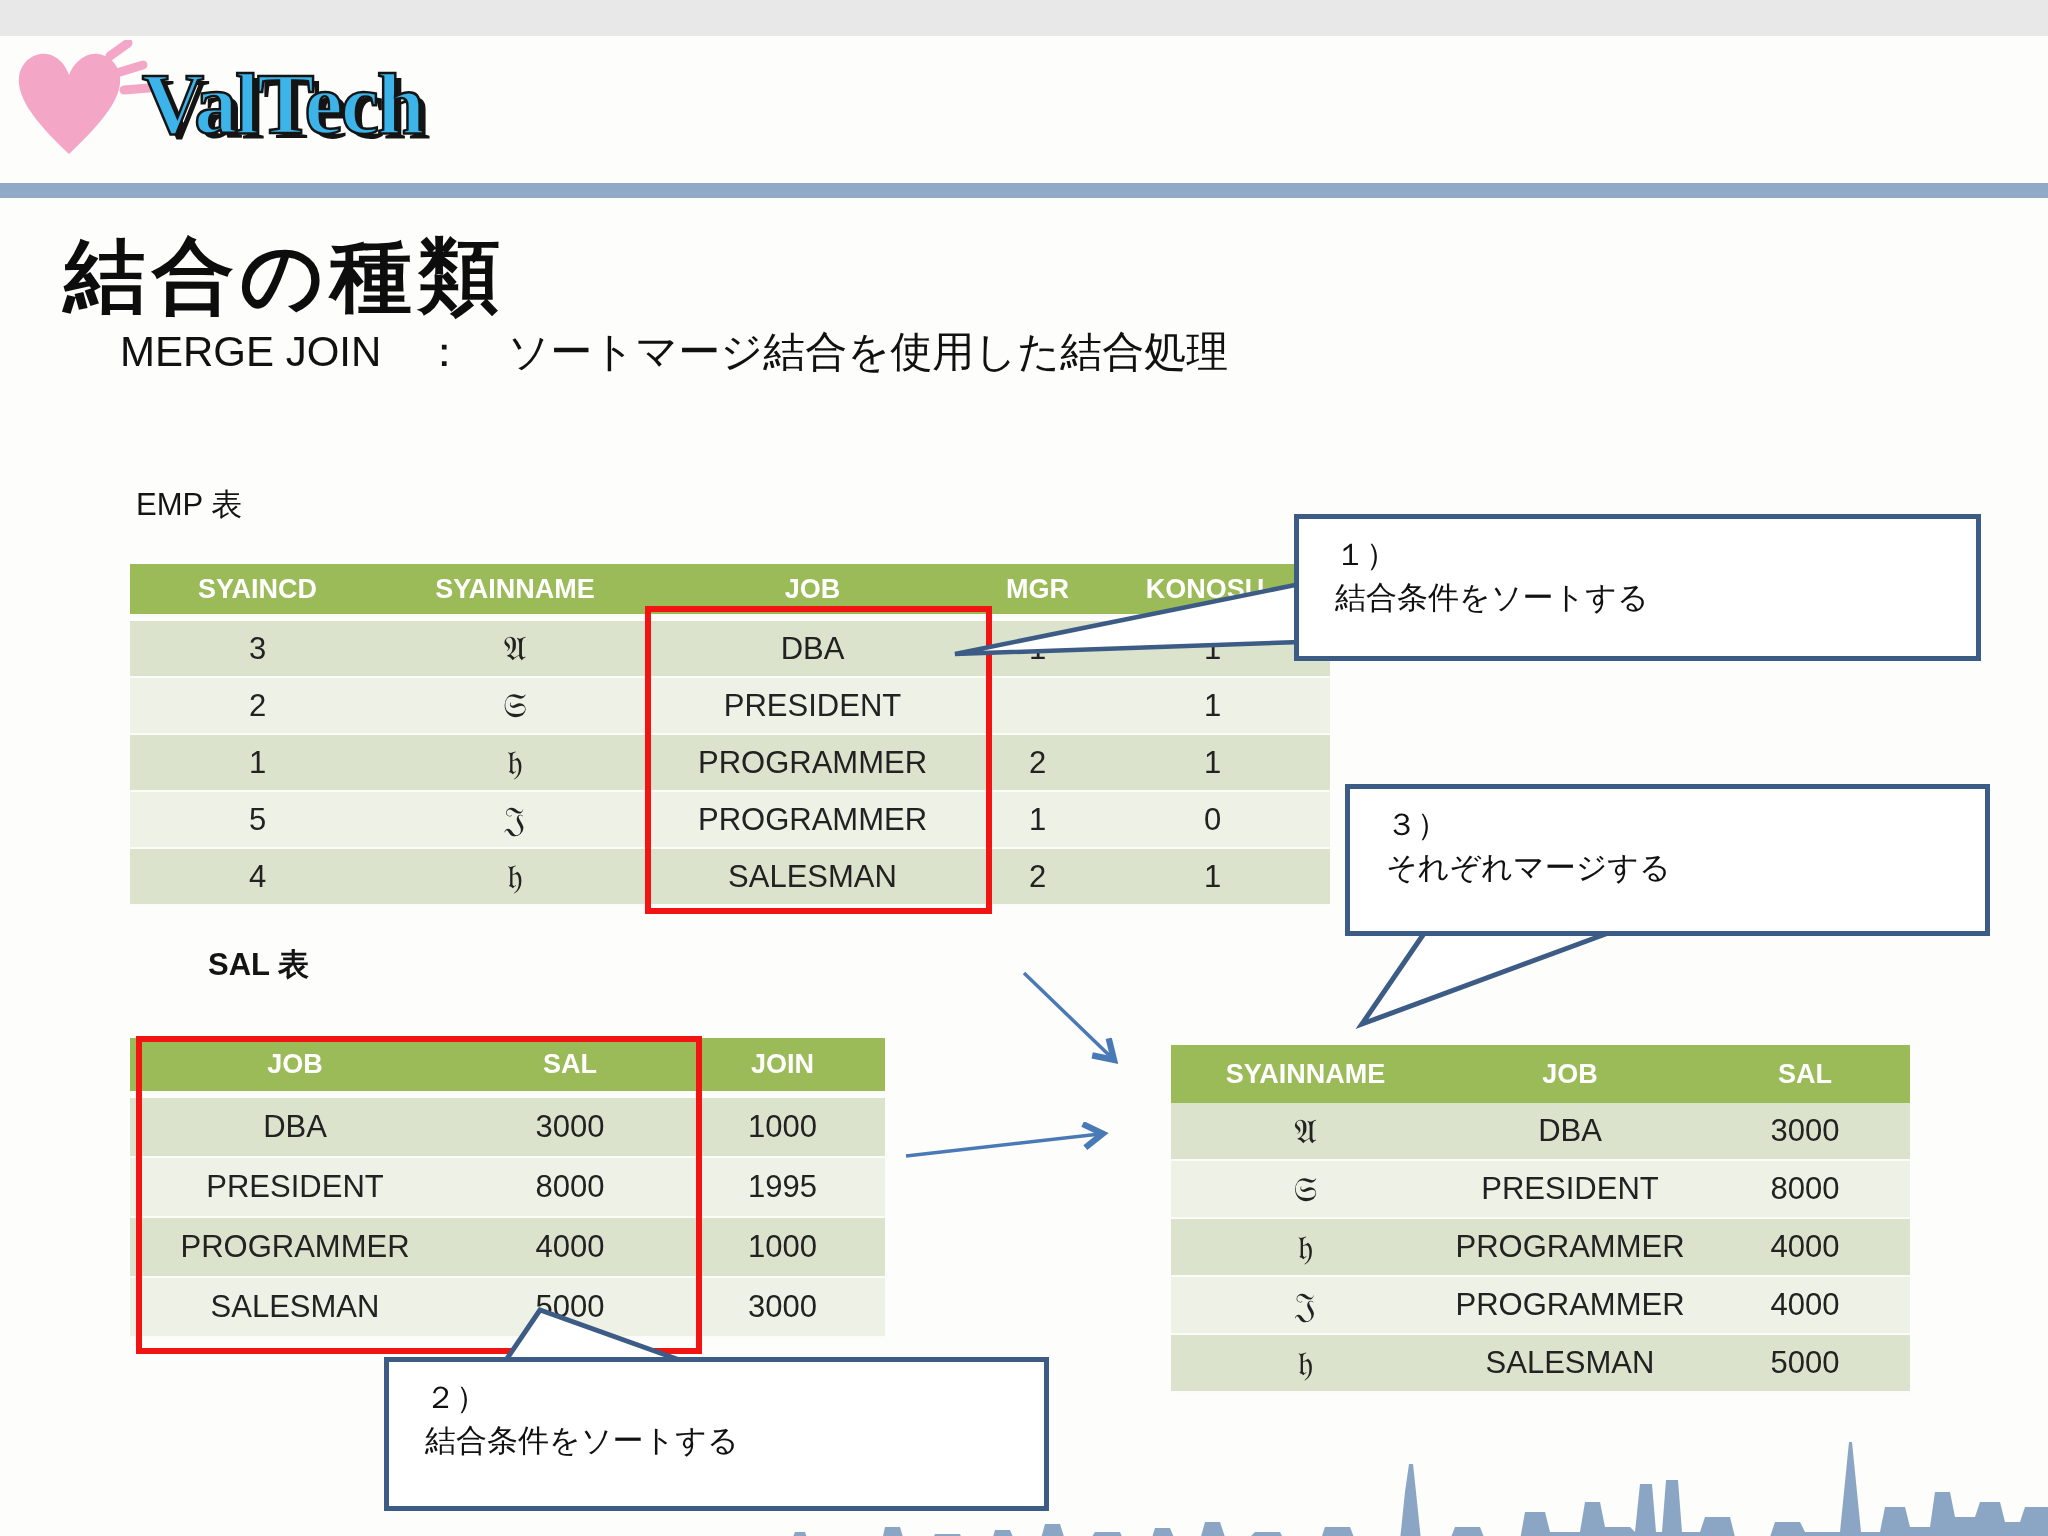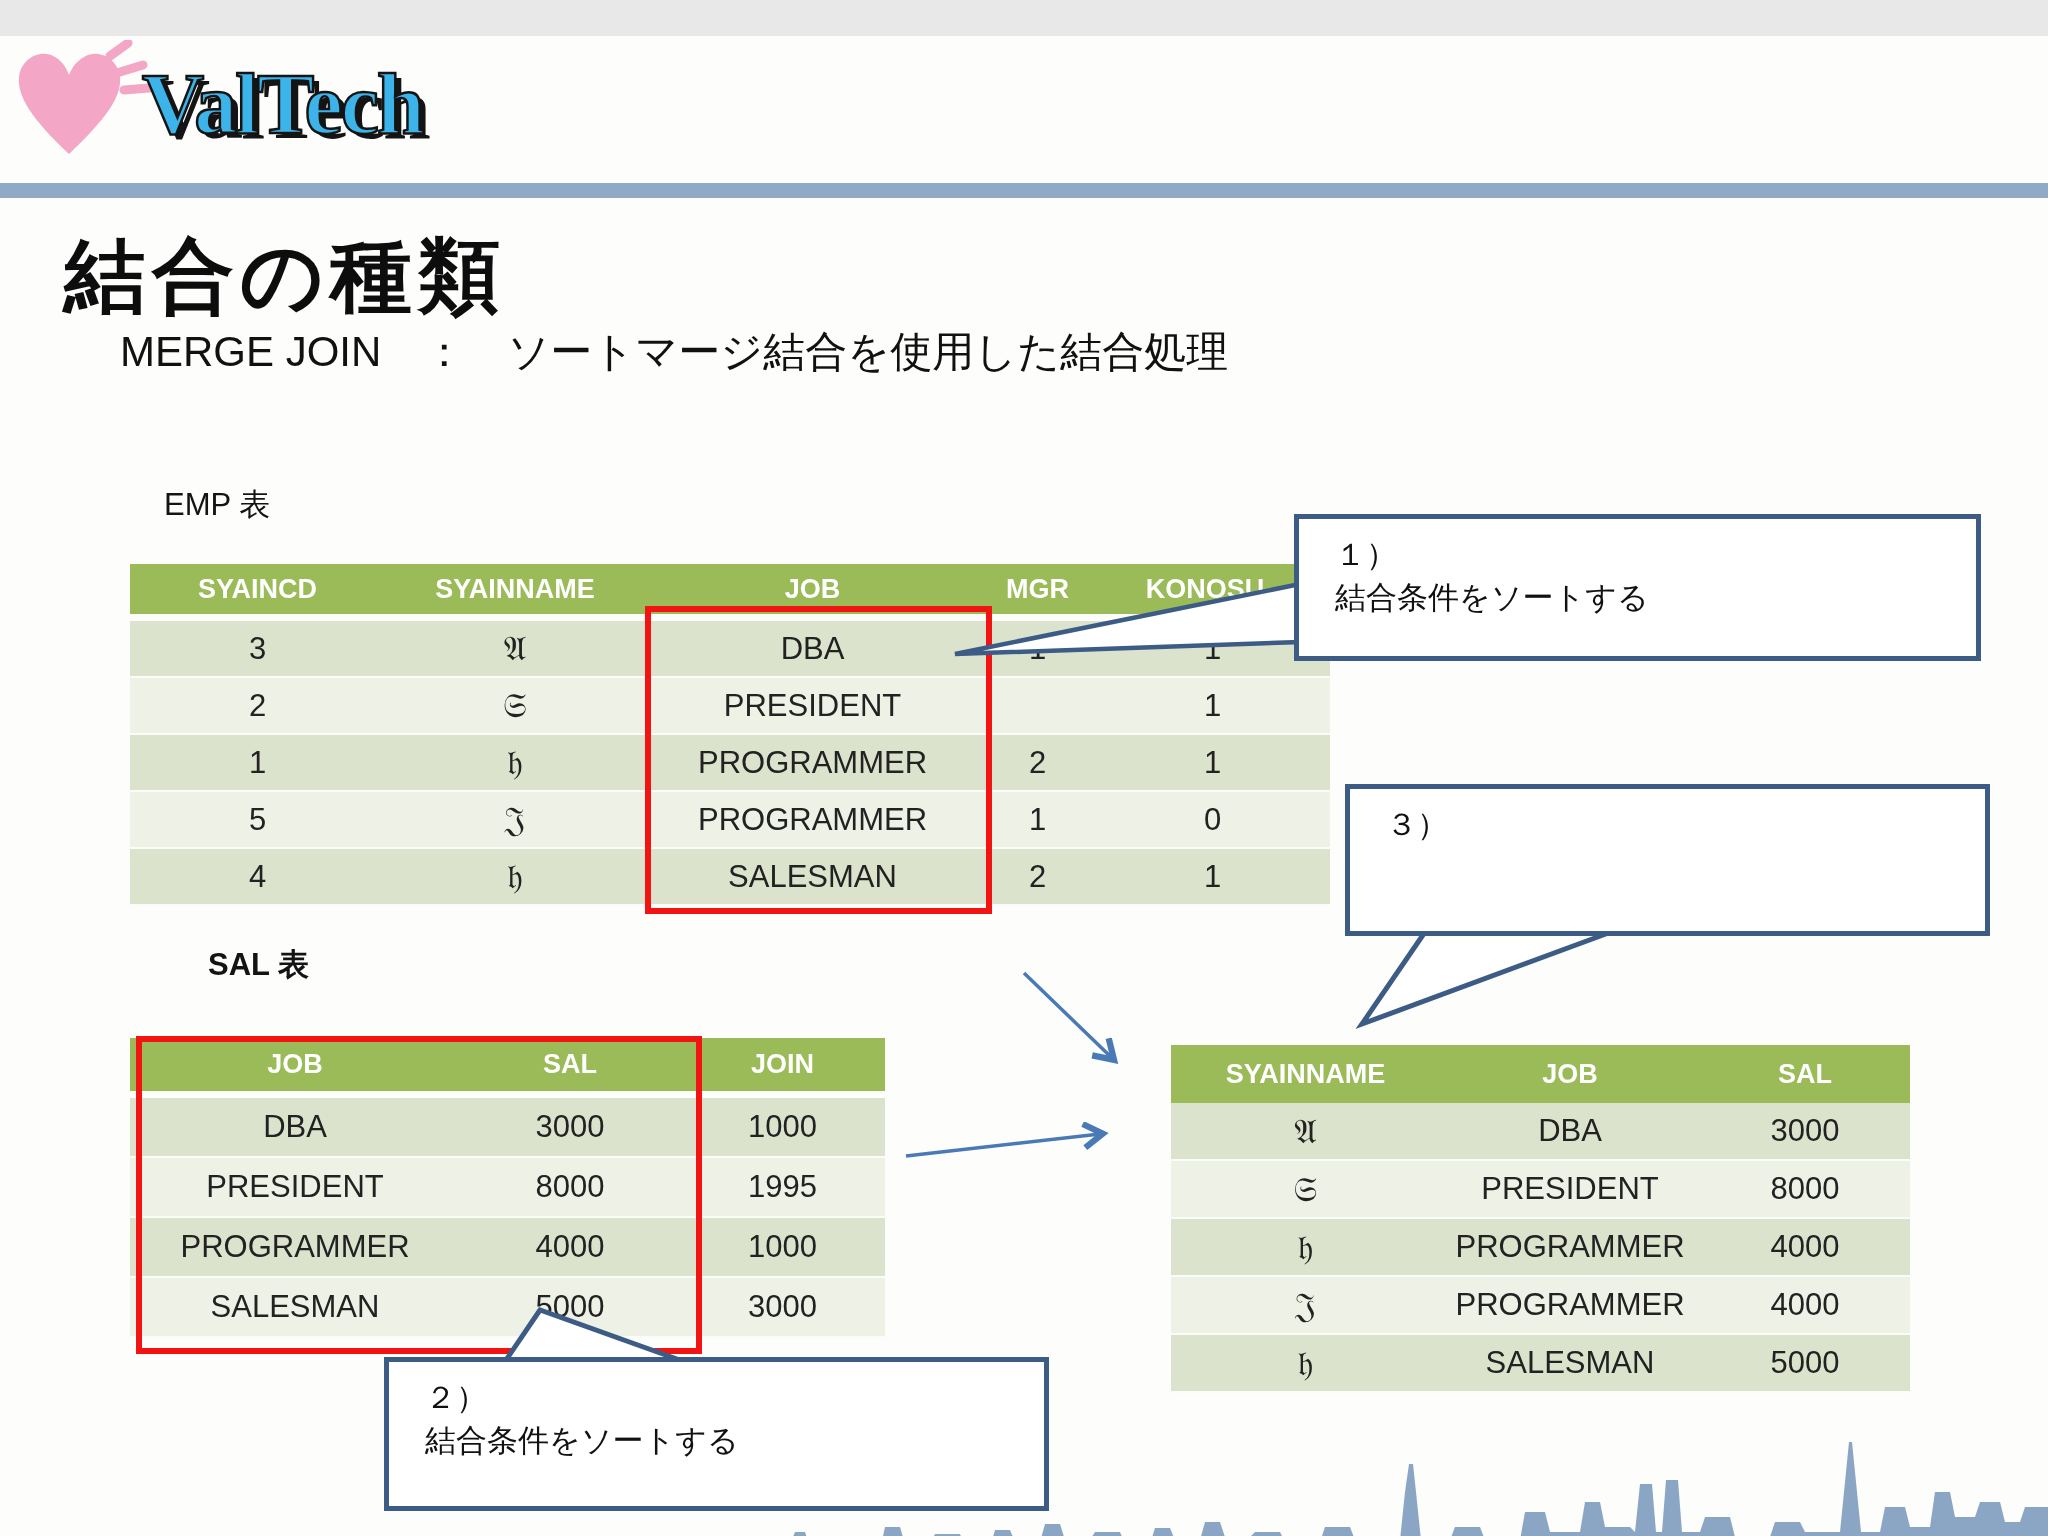--- a/index.html
+++ b/index.html
@@ -24,21 +24,21 @@
   
   #page-title{
     position:absolute;left:64px;top:186px;
     font-size:82px;font-weight:600;letter-spacing:6px;color:#0d0d0d;
   }
   #subtitle{
     position:absolute;left:120px;top:288px;
     font-size:42px;font-weight:500;color:#111;white-space:nowrap;
   }
   .tbl-label{position:absolute;font-size:31px;color:#141414;}
-  #emp-label{left:164px;top:448px;}
+  #emp-label{left:136px;top:448px;}
   #sal-label{left:208px;top:908px;font-weight:bold;}
   
   .grid-table{position:absolute;display:grid;z-index:1;}
   .grid-table .th{
     background:#9bbb59;color:#ffffff;font-weight:bold;font-size:27px;
     display:flex;align-items:center;justify-content:center;
     border-bottom:3px solid #fbfbf8;
   }
   .grid-table .td{
     font-size:31px;color:#222;
@@ -181,20 +181,21 @@
     <polygon points="1425,896 1362,988 1622,892" fill="#ffffff" stroke="#3d5c85" stroke-width="5"></polygon>
     <polygon points="540,1274 504,1327 688,1327" fill="#ffffff" stroke="#3d5c85" stroke-width="5"></polygon>
   </svg>
 
   <div id="callout-1" class="callout">
     <span>１）</span>
     <span>結合条件をソートする</span>
   </div>
   <div id="callout-3" class="callout">
     <span>３）</span>
+    <span>それぞれマージする</span>
   </div>
   <div id="callout-2" class="callout">
     <span>２）</span>
     <span>結合条件をソートする</span>
   </div>
 
   <svg id="arrows-svg" width="2048" height="1536" viewBox="0 0 2048 1536">
     <defs>
       <marker id="ah" markerWidth="9" markerHeight="9" refX="5.6" refY="4" orient="auto">
         <path d="M1,0.6 L6.4,4 L1,7.4" fill="none" stroke="#4a7ab5" stroke-width="1.8"></path>

